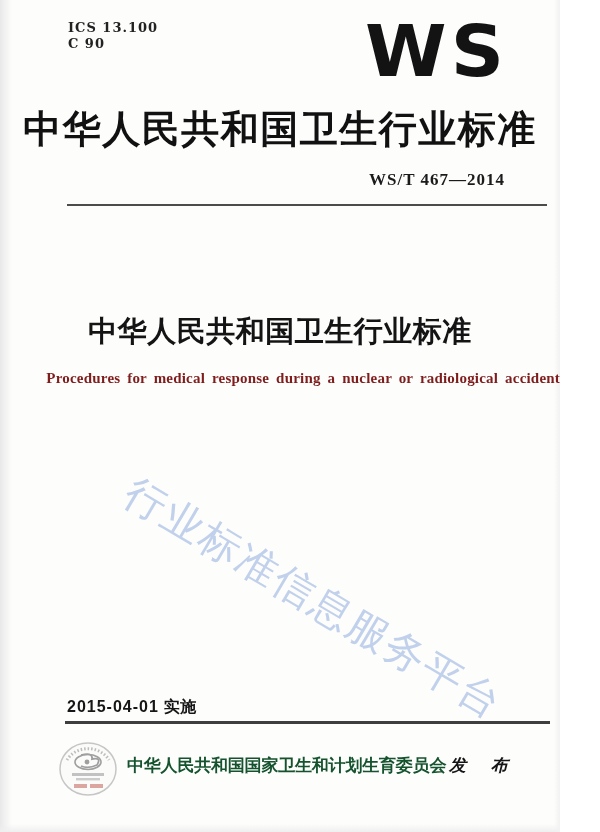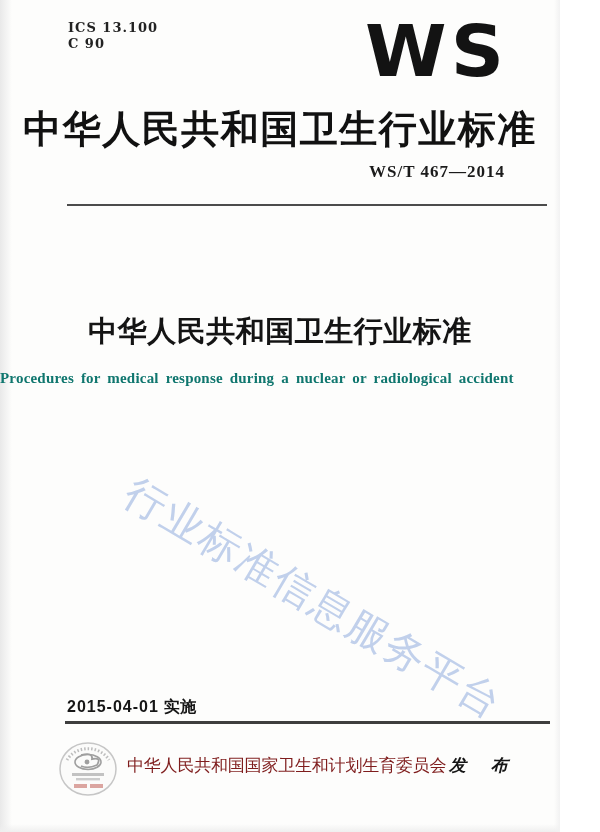--- a/index.html
+++ b/index.html
@@ -47,21 +47,21 @@
 
   .std-type {
     position: absolute; left: 0; right: 0; top: 104px;
     text-align: center;
     font-size: 38px; font-weight: 700; letter-spacing: 1.5px;
     color: #111;
     white-space: nowrap;
   }
 
   .std-number {
-    position: absolute; right: 55px; top: 162px;
+    position: absolute; right: 55px; top: 170px;
     font-family: "Liberation Serif", serif;
     font-size: 17px; font-weight: 700; letter-spacing: 1px;
     color: #1b1b1b;
     margin-left: 46px;
   }
 
   .rule-top {
     position: absolute; left: 67px; top: 204px;
     width: 480px; height: 2px; background: #4c4c4c;
   }
@@ -69,25 +69,25 @@
   .title-zh {
     position: absolute; left: 0; right: 0; top: 312px;
     text-align: center;
     font-size: 29px; font-weight: 700; letter-spacing: 0.5px;
     color: #141414;
     white-space: nowrap;
   }
 
   .title-en {
     position: absolute; left: 0; right: 0; top: 370px;
-    text-align: left;
+    text-align: right;
     font-family: "Liberation Serif", serif;
     font-size: 15px; font-weight: 700;
     word-spacing: 3px; letter-spacing: 0.2px;
-    color: #0f766e;
+    color: #7f1d1d;
     white-space: nowrap;
   }
 
   .watermark {
     position: absolute; left: 142px; top: 466px;
     transform: rotate(30.5deg);
     transform-origin: left top;
     font-size: 41px; letter-spacing: 2px;
     color: #b7c9e9;
     opacity: 0.85;
@@ -113,22 +113,22 @@
 
   .publisher-row {
     position: absolute; left: 55px; right: 50px; top: 740px; height: 58px;
   }
   .seal {
     position: absolute; left: 2px; top: 2px;
     width: 64px; height: 56px;
   }
   .publisher-text {
     position: absolute; left: 72px; top: 14px;
-    font-size: 17px; font-weight: 400; letter-spacing: -0.2px;
-    color: #7f1d1d;
+    font-size: 17px; font-weight: 700; letter-spacing: -0.2px;
+    color: #14532d;
     white-space: nowrap;
   }
   .publish-word {
     position: absolute; left: 394px; top: 14px;
     font-size: 17px; font-weight: 700;
     letter-spacing: 10px;
     color: #151515;
     white-space: nowrap;
     font-style: italic;
   }

